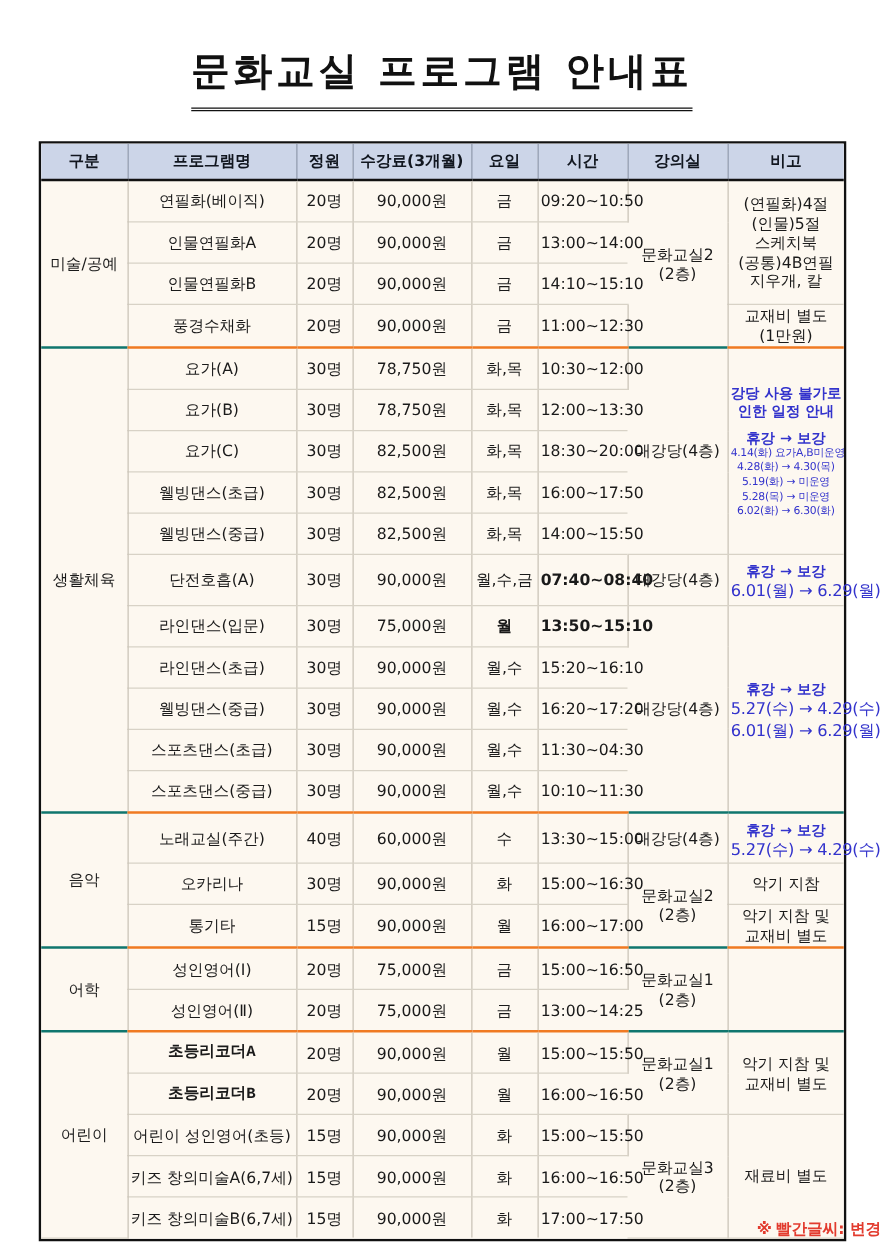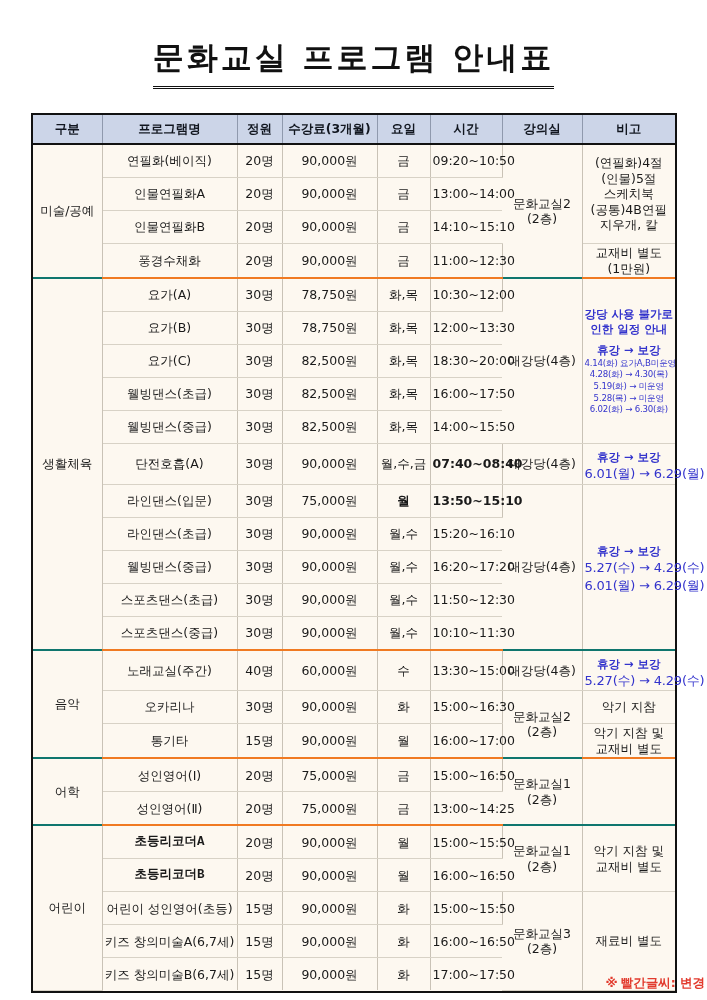--- a/index.html
+++ b/index.html
@@ -298,21 +298,21 @@
             <td>30명</td>
             <td class="">90,000원</td>
             <td class="">월,수</td>
             <td class="">16:20~17:20</td>
           </tr>
           <tr>
             <td class="prog">스포츠댄스(초급)</td>
             <td>30명</td>
             <td class="">90,000원</td>
             <td class="">월,수</td>
-            <td class="">11:50~12:30</td>
+            <td class="">11:30~04:30</td>
           </tr>
           <tr class="sect-end">
             <td class="prog">스포츠댄스(중급)</td>
             <td>30명</td>
             <td class="">90,000원</td>
             <td class="">월,수</td>
             <td class="">10:10~11:30</td>
           </tr>
           <tr class="sect-start">
             <td class="cat" rowspan="3">음악</td>

